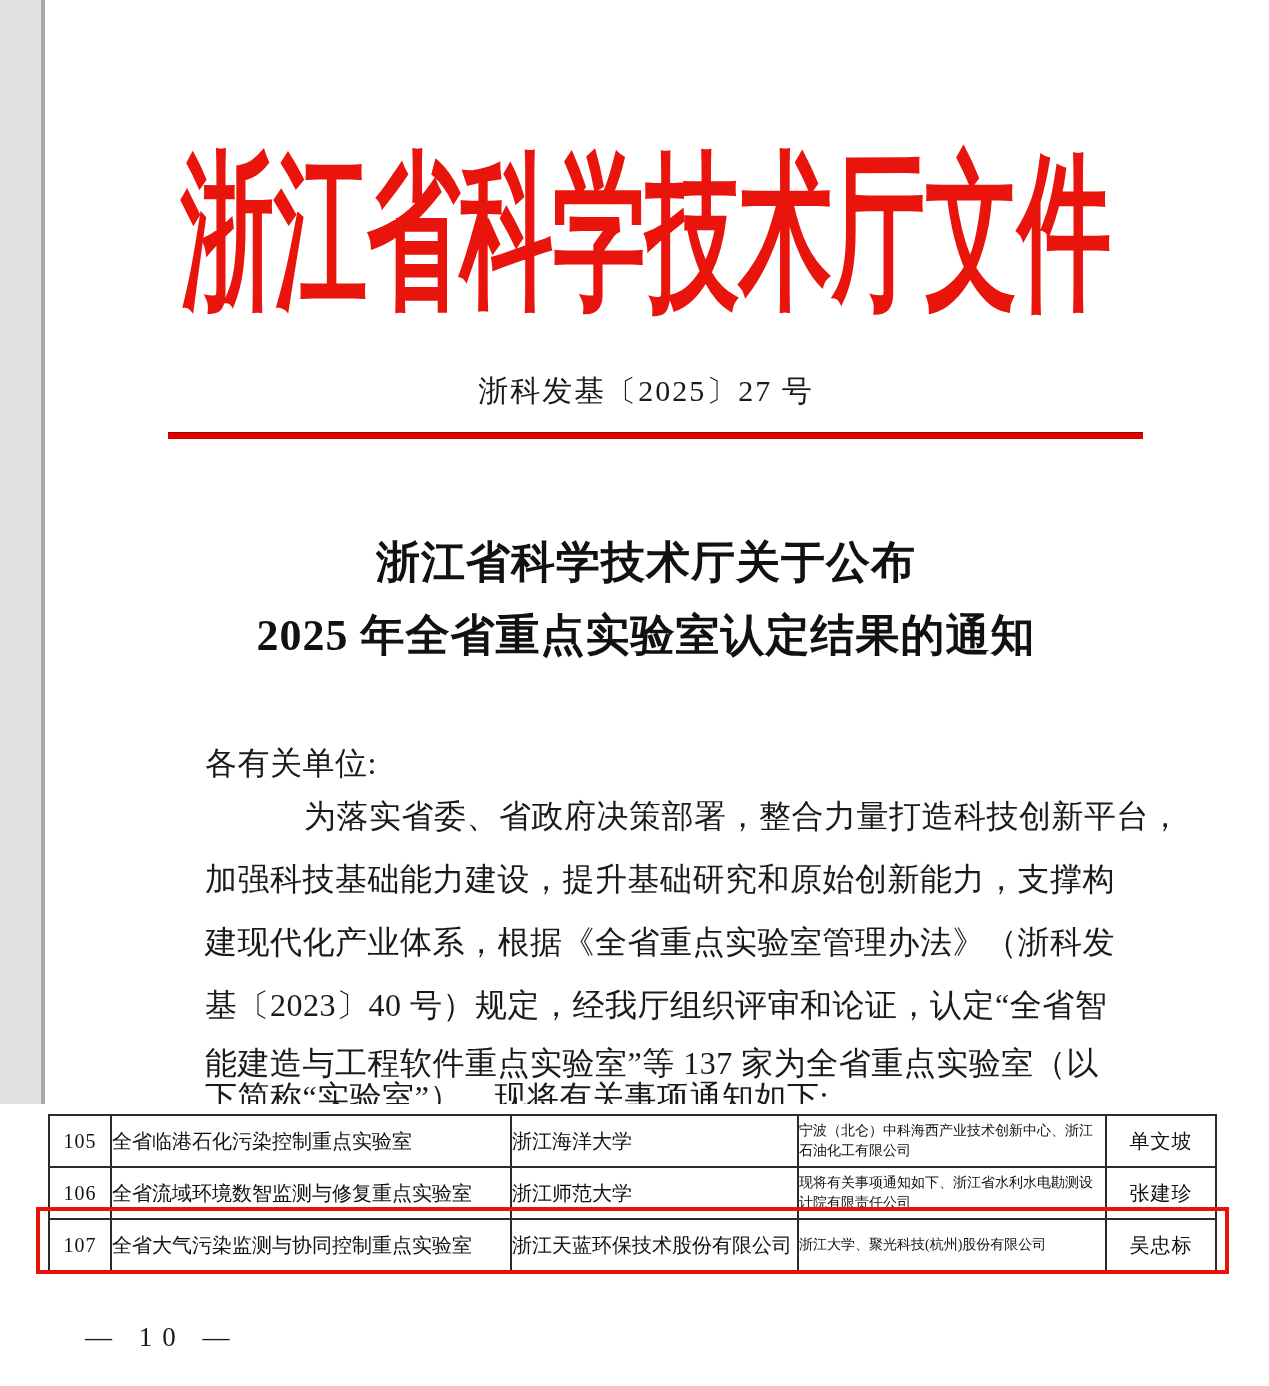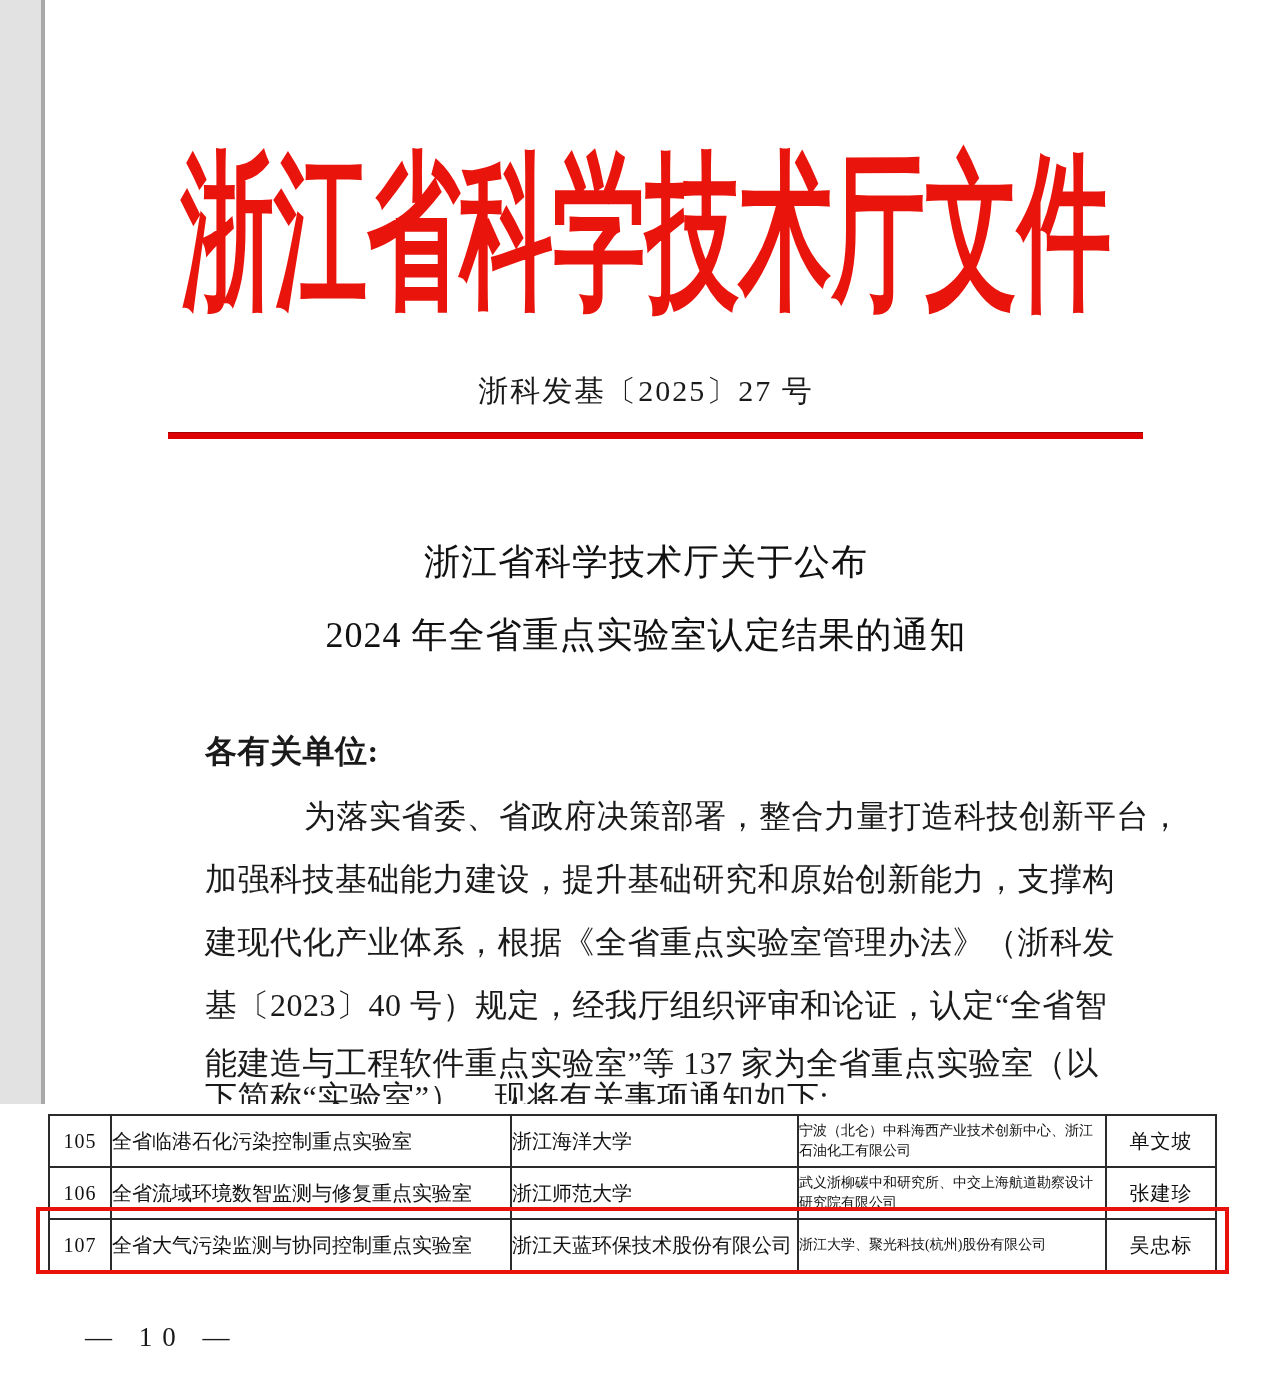--- a/index.html
+++ b/index.html
@@ -43,30 +43,30 @@
     text-align:center;font-size:30px;color:#1a1a1a;
     letter-spacing:2px;
     margin-top:13px;
   }
   .red-rule{
     position:absolute;left:123px;top:432px;width:975px;height:6px;
     background:#dd0100;border-top:1px solid #a00000;
   }
   .notice-title{
     position:absolute;left:0;top:526px;width:1202px;
-    text-align:center;font-weight:400;color:#111;
-    font-size:36px;line-height:73px;letter-spacing:1px;
+    text-align:center;font-weight:700;color:#111;
+    font-size:44px;line-height:73px;letter-spacing:1px;
     white-space:nowrap;
   }
   .body-block{
     position:absolute;left:160px;top:730px;width:950px;height:374px;
     font-size:32px;color:#1a1a1a;
   }
   .body-line{position:absolute;left:0;white-space:nowrap;letter-spacing:0.5px;}
-  .bl-salutation{top:0;font-weight:bold;}
+  .bl-salutation{top:12px;}
   .bl-1{top:65px;left:70px;margin-left:29px;}
   .bl-2{top:128px;}
   .bl-3{top:191px;}
   .bl-4{top:254px;}
   .bl-5{top:312px;}
   .bl-6{top:346px;}
   
   .table-section{
     position:absolute;left:0;top:1104px;width:1269px;height:282px;
     background:#ffffff;z-index:5;
@@ -104,21 +104,21 @@
 
 <div class="screen">
 
   <div class="doc-section">
     <div class="doc-page">
       <div class="red-header">浙江省科学技术厅文件</div>
       <div class="doc-number">浙科发基〔2025〕27 号</div>
       <div class="red-rule"></div>
       <div class="notice-title">
         <div>浙江省科学技术厅关于公布</div>
-        <div>2024 年全省重点实验室认定结果的通知</div>
+        <div>2025 年全省重点实验室认定结果的通知</div>
       </div>
       <div class="body-block">
         <div class="body-line bl-salutation">各有关单位:</div>
         <div class="body-line bl-1">为落实省委、省政府决策部署，整合力量打造科技创新平台，</div>
         <div class="body-line bl-2">加强科技基础能力建设，提升基础研究和原始创新能力，支撑构</div>
         <div class="body-line bl-3">建现代化产业体系，根据《全省重点实验室管理办法》（浙科发</div>
         <div class="body-line bl-4">基〔2023〕40 号）规定，经我厅组织评审和论证，认定“全省智</div>
         <div class="body-line bl-5">能建造与工程软件重点实验室”等 137 家为全省重点实验室（以</div>
         <div class="body-line bl-6">下简称“实验室”）。现将有关事项通知如下:</div>
       </div>
@@ -143,21 +143,21 @@
           <td class="c-no">105</td>
           <td class="c-lab">全省临港石化污染控制重点实验室</td>
           <td class="c-host">浙江海洋大学</td>
           <td class="c-partner">宁波（北仑）中科海西产业技术创新中心、浙江石油化工有限公司</td>
           <td class="c-director">单文坡</td>
         </tr>
         <tr>
           <td class="c-no">106</td>
           <td class="c-lab">全省流域环境数智监测与修复重点实验室</td>
           <td class="c-host">浙江师范大学</td>
-          <td class="c-partner">武义浙柳碳中和研究所、中交上海航道勘察设计研究院有限公司</td>
+          <td class="c-partner">现将有关事项通知如下、浙江省水利水电勘测设计院有限责任公司</td>
           <td class="c-director">张建珍</td>
         </tr>
         <tr>
           <td class="c-no">107</td>
           <td class="c-lab">全省大气污染监测与协同控制重点实验室</td>
           <td class="c-host">浙江天蓝环保技术股份有限公司</td>
           <td class="c-partner">浙江大学、聚光科技(杭州)股份有限公司</td>
           <td class="c-director">吴忠标</td>
         </tr>
       </tbody>

